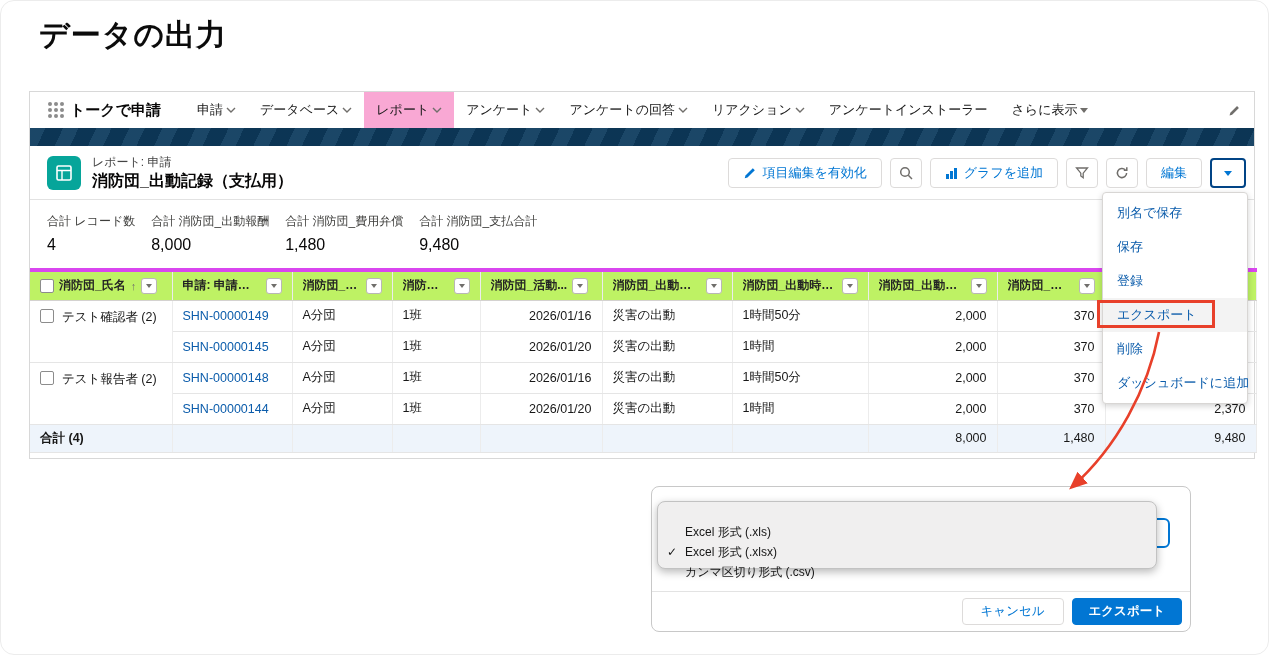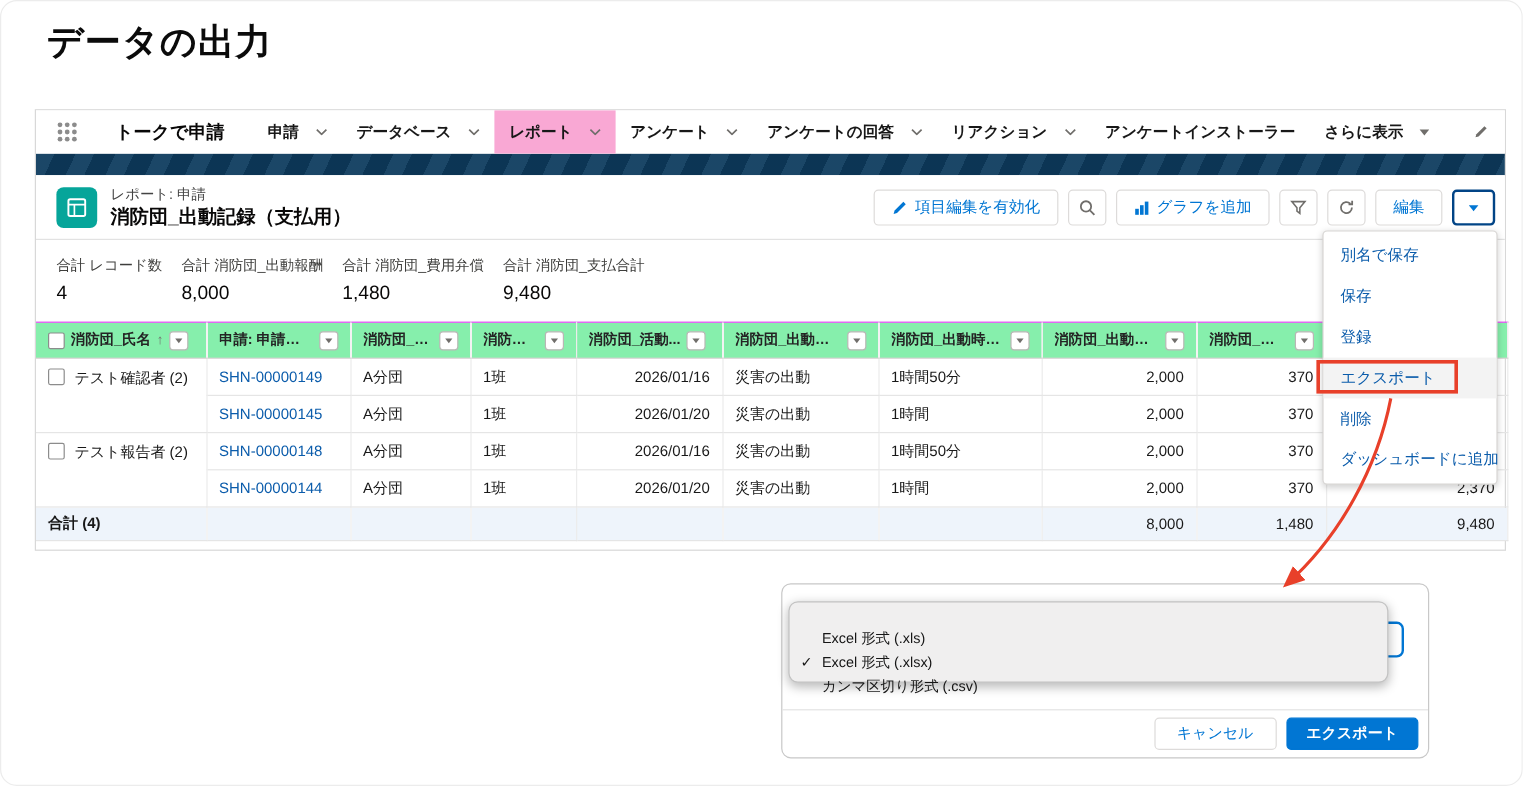--- a/index.html
+++ b/index.html
@@ -8,23 +8,23 @@
   .canvas { position:relative; width:1269px; height:655px; background:#fff; overflow:hidden; border:1px solid #ececec; border-radius:14px; }
 
   .page-title { position:absolute; left:38px; top:14px; font-size:30px; font-weight:900; color:#0b0b0b; letter-spacing:1px; }
 
   
   .app-window { position:absolute; left:28px; top:90px; width:1226px; height:368px; border:1px solid #d8d8d8; background:#fff; }
 
   .navbar { position:relative; height:36px; background:#fff; display:flex; align-items:center; }
   .waffle { display:grid; grid-template-columns:repeat(3,4px); grid-template-rows:repeat(3,4px); gap:2px; margin-left:18px; cursor:pointer; }
   .waffle i { width:4px; height:4px; border-radius:50%; background:#8c8c8c; }
-  .app-name { font-size:15px; font-weight:700; color:#080707; margin-left:32px; margin-right:24px; white-space:nowrap; }
+  .app-name { font-size:15px; font-weight:700; color:#080707; margin-left:6px; margin-right:24px; white-space:nowrap; }
   .nav-tabs { display:flex; height:100%; align-items:stretch; }
-  .nav-tab { display:flex; align-items:center; gap:14px; padding:0 12px; font-size:13px; color:#181818; cursor:pointer; white-space:nowrap;font-weight:bold; }
+  .nav-tab { display:flex; align-items:center; gap:3px; padding:0 12px; font-size:13px; color:#181818; cursor:pointer; white-space:nowrap; }
   .nav-tab.active { background:#f9a8d4; }
   .tri-down { width:0; height:0; border-left:4px solid transparent; border-right:4px solid transparent; border-top:5px solid #706e6b; display:inline-block; }
   .tri-down.small { border-left-width:3px; border-right-width:3px; border-top-width:4px; }
   .tri-down.blue { border-top-color:#0176d3; }
   .nav-pencil { position:absolute; right:14px; top:11px; }
 
   .header-band { height:18px; background:#0d3b5e; background-image:repeating-linear-gradient(115deg, rgba(255,255,255,0.06) 0 14px, rgba(0,0,0,0.10) 14px 30px); }
 
   .report-panel { position:relative; height:54px; background:#fff; border-bottom:1px solid #e2e2e2; }
   .report-icon { position:absolute; left:17px; top:10px; width:34px; height:34px; border-radius:6px; background:#06a59a; display:flex; align-items:center; justify-content:center; }
@@ -36,21 +36,21 @@
   .btn.trigger { width:36px; padding:0; border:2px solid #014486; }
 
   .summary-bar { display:flex; padding:13px 0 0 17px; height:68px; background:#fff; }
   .summary-item { margin-right:16px; }
   .summary-label { font-size:12px; color:#3e3e3c; white-space:nowrap; }
   .summary-value { font-size:16px; color:#080707; margin-top:6px; }
 
   
   .report-table { border-collapse:collapse; width:100%; table-layout:fixed; font-size:12.5px; color:#181818; }
   .report-table th, .report-table td { border-right:1px solid #ececec; border-bottom:1px solid #e5e5e5; padding:0 10px; height:31px; overflow:hidden; white-space:nowrap; }
-  .report-table thead th { background:#86efac; font-weight:700; font-size:12px; color:#242424; text-align:center; height:30px; border-top:1px solid #d946ef; border-bottom:1px solid #d4d2d0; cursor:pointer; }
+  .report-table thead th { background:#bef264; font-weight:700; font-size:12px; color:#242424; text-align:center; height:30px; border-top:4px solid #d946ef; border-bottom:1px solid #d4d2d0; cursor:pointer; }
   .th-wrap { display:flex; align-items:center; gap:5px; }
   .th-label { overflow:hidden; text-overflow:ellipsis; }
   .sort-arrow { color:#706e6b; font-size:11px; }
   .filter-btn { flex:none; width:16px; height:16px; border:1px solid #b9b7b5; border-radius:3px; background:#fff; display:inline-flex; align-items:center; justify-content:center; cursor:pointer; }
   .checkbox { flex:none; display:inline-block; width:14px; height:14px; border:1px solid #8c8c8c; border-radius:2px; background:#fff; cursor:pointer; }
   td.num { text-align:right; }
   td.link { color:#0b5cab; cursor:pointer; }
   td.group-cell { vertical-align:top; padding-top:8px; }
   td.group-cell .checkbox { margin-right:8px; vertical-align:-2px; }
   tr.total td { background:#eef4fb; height:28px; border-top:1px solid #c8c6c4; }

